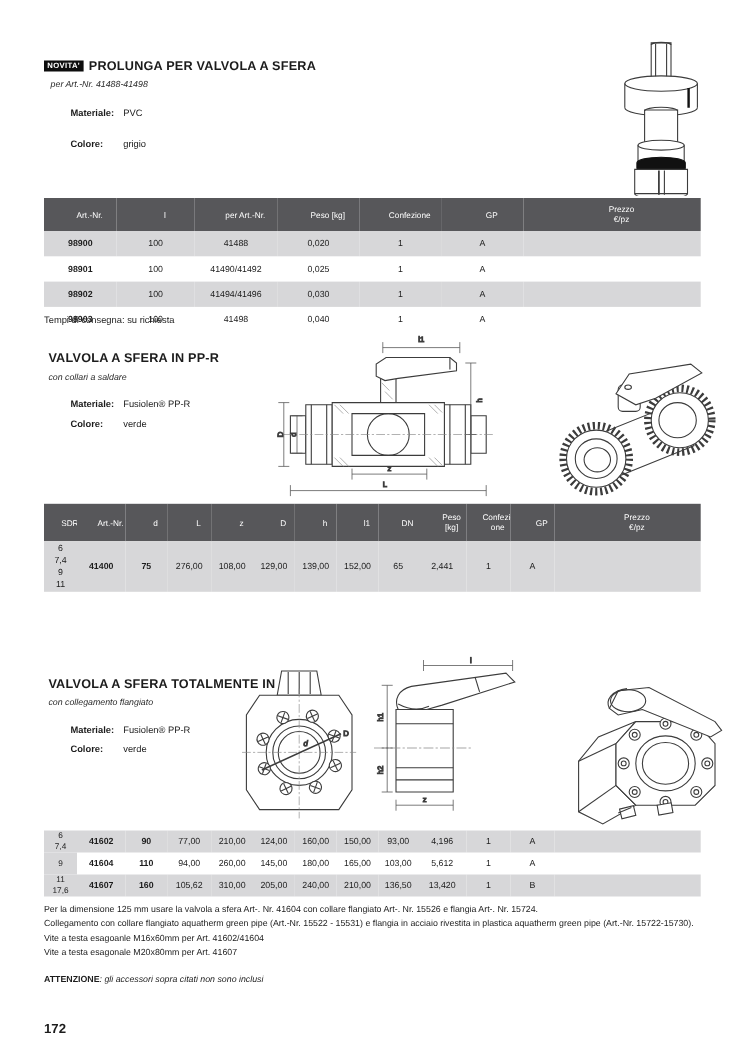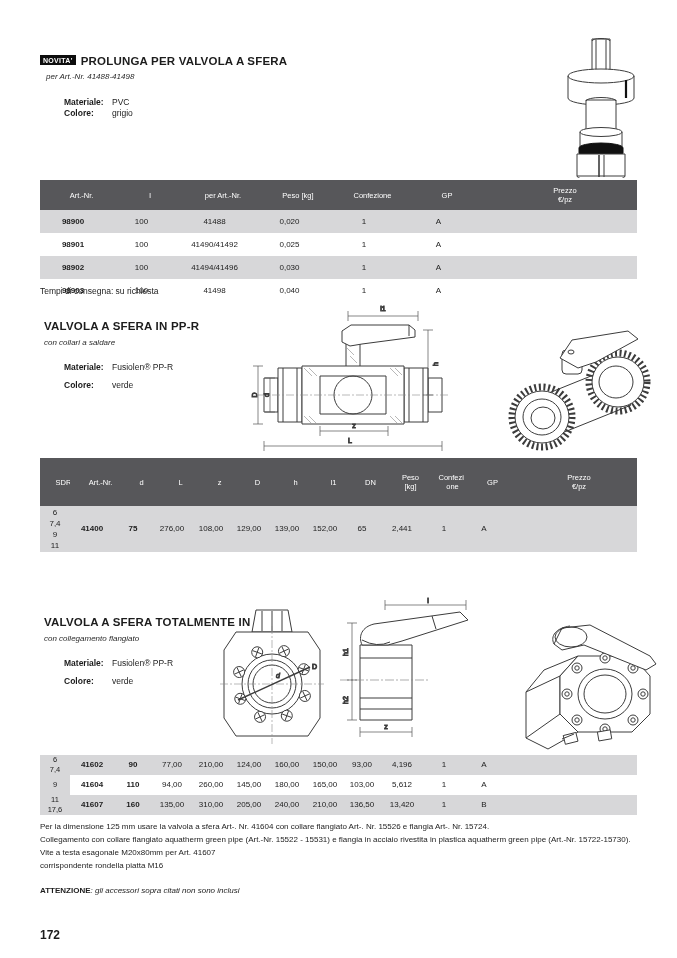--- a/index.html
+++ b/index.html
@@ -17,21 +17,21 @@
   .trow{display:grid;}
   .cell{display:flex;align-items:center;justify-content:center;text-align:center;
         white-space:pre-line;font-size:8px;line-height:9.5px;}
   .thead .cell{background:#57575a;color:#fff;font-size:7.5px;line-height:9px;padding-left:17px;}
   .t1 .trow{grid-template-columns:66px 71px 75px 75px 74px 75px 161px;height:23px;}
   .t1 .thead{height:30px;}
   .t1 .trow.even .cell{background:#d7d7d9;}
   .t1 .bcell.c0{font-weight:bold;}
   .t23 .trow{grid-template-columns:30px 44px 38px 40px 38px 38px 38px 38px 36px 44px 40px 40px 133px;}
   .t2 .trow{height:46px;}
-  .t2 .thead{height:48px;}
+  .t2 .thead{height:34px;}
   .t2 .trow.even .cell{background:#d7d7d9;}
   .t2 .bcell.c0{line-height:11px;}
   .t23 .bcell.c1,.t23 .bcell.c2{font-weight:bold;}
   .t3 .trow{height:20px;}
   .t3 .trow.even .cell{background:#d7d7d9;}
   .t3 .bcell.c0{background:#d7d7d9;font-size:7.5px;line-height:10px;}
   .fnote{font-size:8px;line-height:13px;}
   .att{font-size:8px;}
   .att b{font-weight:bold;}
   .att i{font-style:italic;}
@@ -45,21 +45,21 @@
 
 <div class="page">
 
   <div class="abs" style="left:40px;top:51px;">
     <span class="badge">NOVITA'</span><span class="h1">PROLUNGA PER VALVOLA A SFERA</span>
   </div>
   <div class="abs sub" style="left:46px;top:72px;">per Art.-Nr. 41488-41498</div>
   <div class="abs spec" style="left:44px;top:97px;">
     <span class="lbl">Materiale:</span><span>PVC</span>
   </div>
-  <div class="abs spec" style="left:44px;top:108px;">
+  <div class="abs spec" style="left:44px;top:126px;">
     <span class="lbl">Colore:</span><span>grigio</span>
   </div>
 
   <svg class="abs dwg" style="left:548px;top:36px;" width="104" height="142" viewBox="0 0 104 142" fill="none" stroke="#3c3c3c" stroke-width="1">
     <rect x="44" y="3" width="18" height="34" fill="#fff"></rect>
     <path d="M44,5 A9 2.5 0 0 1 62,5"></path>
     <line x1="48" y1="4" x2="48" y2="36"></line>
       <line x1="58" y1="4" x2="58" y2="36"></line>
     <ellipse cx="53" cy="40" rx="33" ry="7" fill="#fff"></ellipse>
     <line x1="20" y1="40" x2="20" y2="62"></line>
@@ -411,38 +411,38 @@
         <div class="cell bcell c9">5,612</div>
         <div class="cell bcell c10">1</div>
         <div class="cell bcell c11">A</div>
         <div class="cell bcell c12"></div>
       </div>
       <div class="trow even">
         <div class="cell bcell c0">11
 17,6</div>
         <div class="cell bcell c1">41607</div>
         <div class="cell bcell c2">160</div>
-        <div class="cell bcell c3">135,00</div>
+        <div class="cell bcell c3">105,62</div>
         <div class="cell bcell c4">310,00</div>
         <div class="cell bcell c5">205,00</div>
         <div class="cell bcell c6">240,00</div>
         <div class="cell bcell c7">210,00</div>
         <div class="cell bcell c8">136,50</div>
         <div class="cell bcell c9">13,420</div>
         <div class="cell bcell c10">1</div>
         <div class="cell bcell c11">B</div>
         <div class="cell bcell c12"></div>
       </div>
     </div>
 
   <div class="abs" style="left:40px;top:820px;width:600px;">
     <div class="fnote">Per la dimensione 125 mm usare la valvola a sfera Art-. Nr. 41604 con collare flangiato Art-. Nr. 15526 e flangia Art-. Nr. 15724.</div>
     <div class="fnote">Collegamento con collare flangiato  aquatherm green pipe (Art.-Nr. 15522 - 15531) e flangia in acciaio rivestita in plastica  aquatherm green pipe (Art.-Nr. 15722-15730).</div>
+    <div class="fnote">Vite a testa esagoanle M16x60mm per Art. 41602/41604</div>
     <div class="fnote">Vite a testa esagonale M20x80mm per Art. 41607</div>
-    <div class="fnote">corrispondente rondella piatta M16</div>
   </div>
   <div class="abs att" style="left:40px;top:886px;">
     <b>ATTENZIONE</b><i>: gli accessori sopra citati non sono inclusi</i>
   </div>
 
   <div class="abs pageno" style="left:40px;top:928px;">172</div>
 
 </div>
 
 </body></html>

